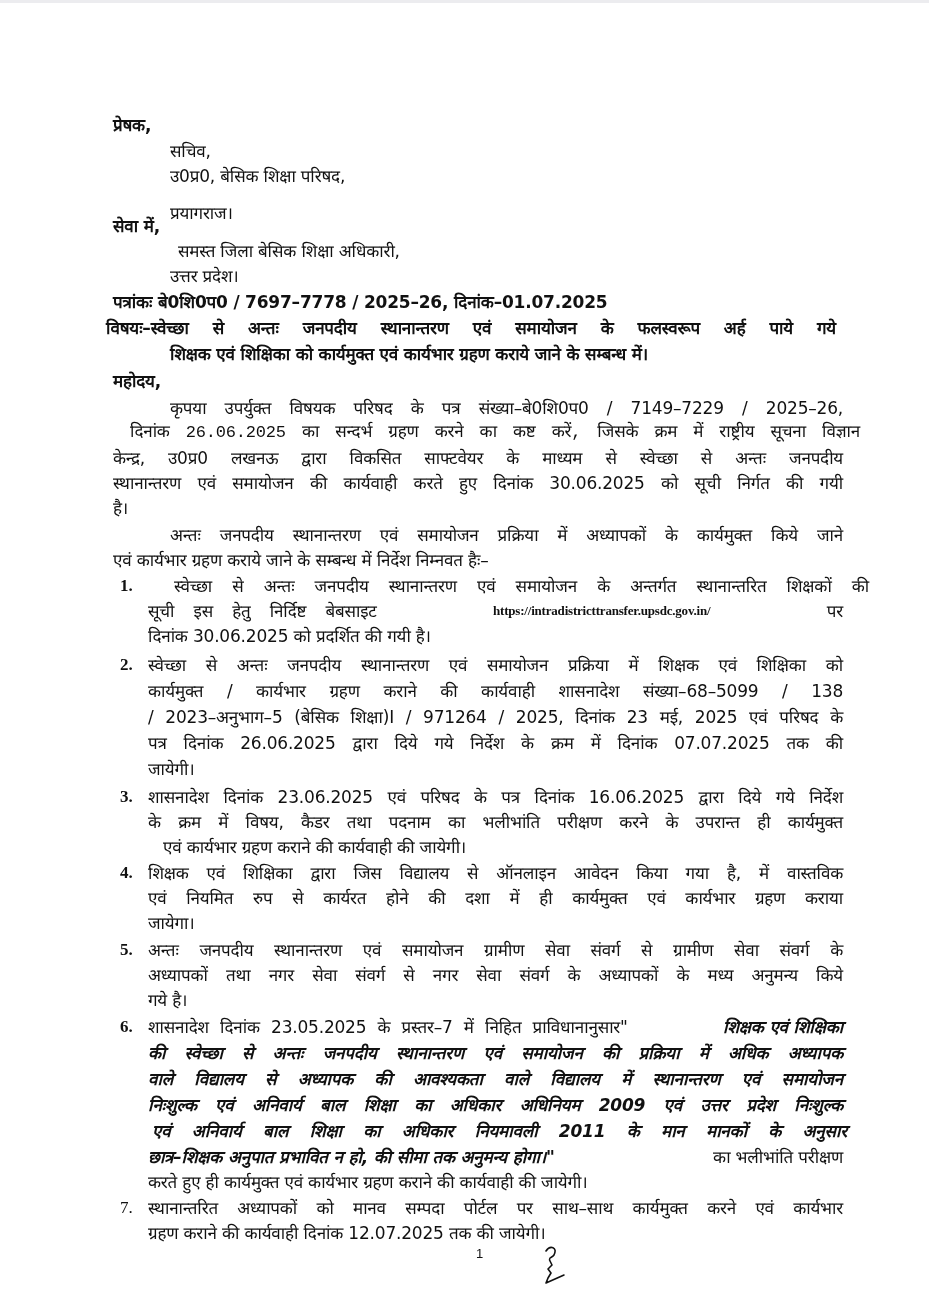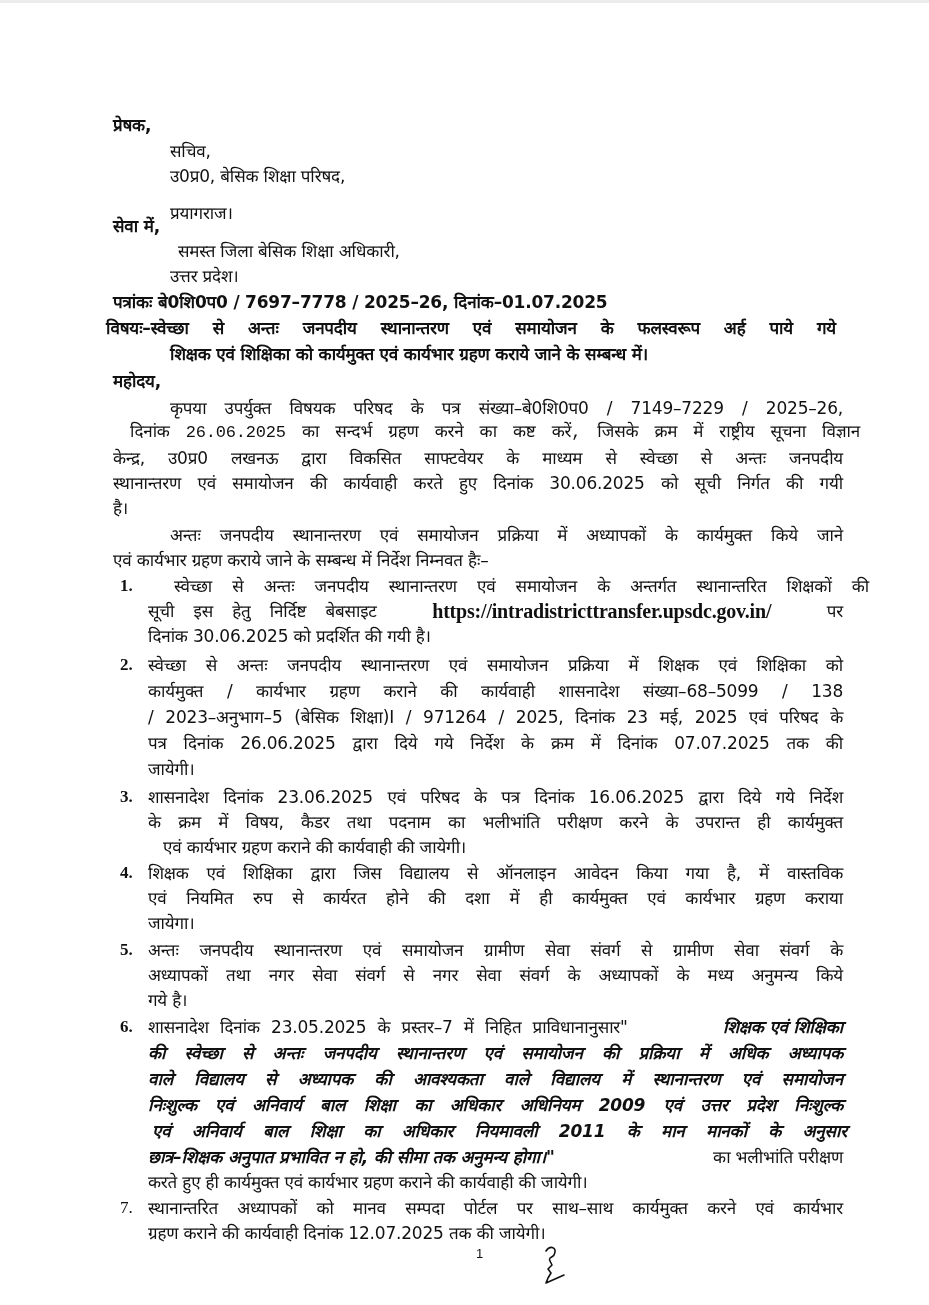--- a/index.html
+++ b/index.html
@@ -10,21 +10,21 @@
       color: #111111;
       position: relative;
     }
     .topstrip { position: absolute; left: 0; top: 0; width: 929px; height: 3px; background: #ececef; }
     .page { position: absolute; left: 0; top: 0; width: 929px; height: 1305px; }
     .ln { position: absolute; white-space: nowrap; font-size: 17px; line-height: 24px; letter-spacing: -0.2px; }
     .b { font-weight: bold; }
     .just { white-space: normal; text-align: justify; text-align-last: justify; }
     .num { position: absolute; font-family: "Liberation Serif", serif; font-weight: bold; font-size: 17px; line-height: 24px; }
     .bi { font-weight: bold; font-style: italic; }
-    .url { font-family: "Liberation Serif", serif; font-weight: bold; font-size: 20px; }
+    .url { font-family: "Liberation Serif", serif; font-weight: bold; font-size: 13px; }
     .pageno { position: absolute; left: 476px; top: 1246px; font-family: "Liberation Sans", sans-serif; font-size: 13px; }
     .sig { position: absolute; left: 540px; top: 1245px; }
   </style>
 </head>
 <body>
 
 <div class="topstrip"></div>
 
 <div class="page">
 

